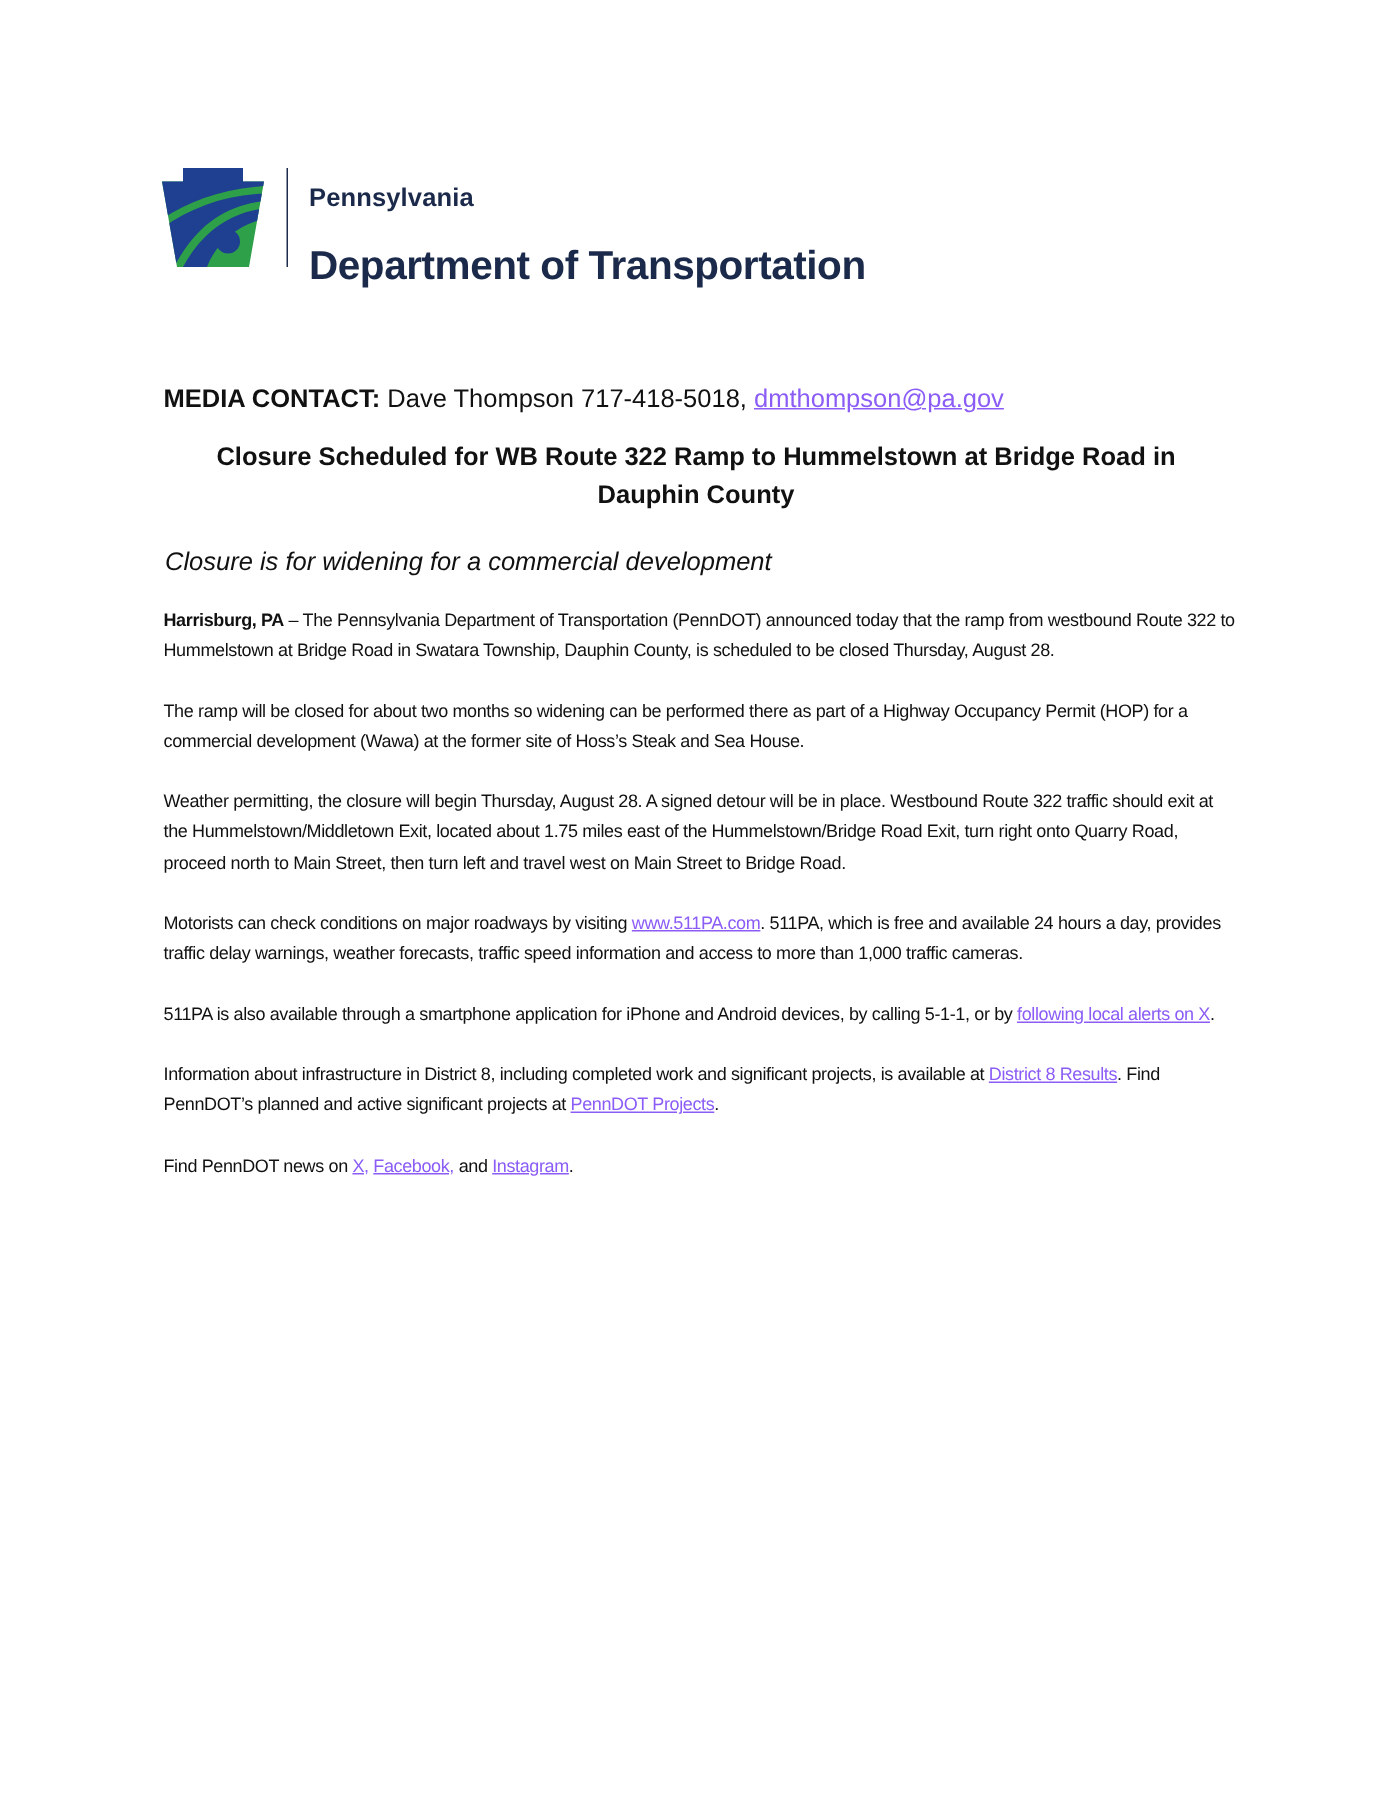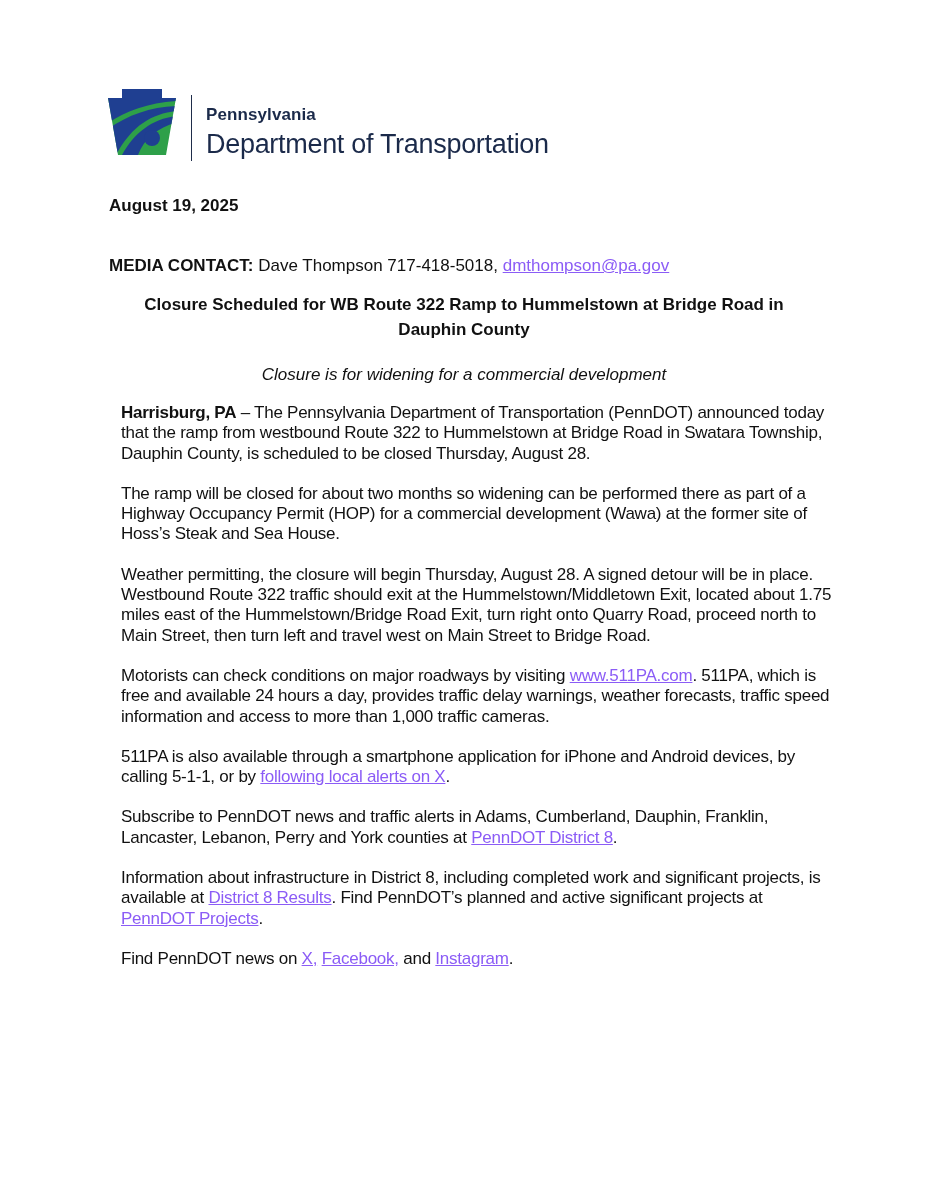--- a/index.html
+++ b/index.html
@@ -1,37 +1,37 @@
 <!DOCTYPE html>
 <html><head>
   <meta charset="utf-8">
   <style>
     html, body { margin: 0; padding: 0; background: #ffffff; }
     body {
       width: 927px; height: 1200px; position: relative; overflow: hidden;
       font-family: "Liberation Sans", sans-serif; color: #111111;
     }
-    .logo { position: absolute; left: 108px; top: 95px; height: 54px; display: flex; align-items: center; }
+    .logo { position: absolute; left: 108px; top: 112px; height: 54px; display: flex; align-items: flex-start; }
     .keystone { width: 68px; height: 66px; }
     .logo-divider { position: absolute; left: 83px; top: 0; width: 1px; height: 66px; background: #1f2d4a; }
     .logo-text { position: absolute; left: 98px; top: 10px; white-space: nowrap; color: #1b2a4a; }
     .logo-small { font-size: 17px; font-weight: bold; letter-spacing: 0.1px; line-height: 20px; }
-    .logo-big { font-size: 27px; font-weight: normal; line-height: 30px; letter-spacing: -0.3px; margin-top: 4px; }
+    .logo-big { font-size: 27px; font-weight: bold; line-height: 30px; letter-spacing: -0.3px; margin-top: 20px; }
 
     .release { position: absolute; left: 109px; top: 195px; font-size: 17px; font-weight: bold; line-height: 21px; }
     .contact { position: absolute; left: 109px; top: 255px; font-size: 17px; line-height: 21px; }
     .contact b { font-weight: bold; }
     a, .link { color: #8b5cf6; text-decoration: underline; }
 
     .headline { position: absolute; left: 110px; width: 708px; top: 292px; text-align: center;
       font-size: 17px; font-weight: bold; line-height: 25px; }
-    .subhead { position: absolute; left: 110px; width: 708px; top: 364px; text-align: center;
+    .subhead { position: absolute; left: 110px; width: 708px; top: 364px; text-align: left;
       font-size: 17px; font-style: italic; line-height: 21px; }
 
-    .body { position: absolute; left: 109px; top: 403px; width: 718px; font-size: 17px; line-height: 20.3px; margin-left: 12px; }
+    .body { position: absolute; left: 109px; top: 403px; width: 718px; font-size: 12px; line-height: 20.3px; }
     .body p { margin: 0 0 20px 0; letter-spacing: -0.25px; }
     .body p b { font-weight: bold; }
   </style>
 </head>
 <body>
 
 <div class="logo">
   <svg class="keystone" viewBox="0 0 68 66">
     <defs>
       <clipPath id="ks">
@@ -47,32 +47,30 @@
     </g>
   </svg>
   <div class="logo-divider"></div>
   <div class="logo-text">
     <div class="logo-small">Pennsylvania</div>
     <div class="logo-big">Department of Transportation</div>
   </div>
 </div>
 
 <div class="release">
-  <div>August 19, 2025</div>
 </div>
 
 <div class="contact">
   <b>MEDIA CONTACT:</b><span> Dave Thompson 717-418-5018, </span><a>dmthompson@pa.gov</a>
 </div>
 
 <div class="headline">Closure Scheduled for WB Route 322 Ramp to Hummelstown at Bridge Road in Dauphin County</div>
 <div class="subhead">Closure is for widening for a commercial development</div>
 
 <div class="body">
   <p><b>Harrisburg, PA</b><span> – The Pennsylvania Department of Transportation (PennDOT) announced today that the ramp from westbound Route 322 to Hummelstown at Bridge Road in Swatara Township, Dauphin County, is scheduled to be closed Thursday, August 28.</span></p>
   <p>The ramp will be closed for about two months so widening can be performed there as part of a Highway Occupancy Permit (HOP) for a commercial development (Wawa) at the former site of Hoss’s Steak and Sea House.</p>
   <p>Weather permitting, the closure will begin Thursday, August 28. A signed detour will be in place. Westbound Route 322 traffic should exit at the Hummelstown/Middletown Exit, located about 1.75 miles east of the Hummelstown/Bridge Road Exit, turn right onto Quarry Road, proceed north to Main Street, then turn left and travel west on Main Street to Bridge Road.</p>
   <p><span>Motorists can check conditions on major roadways by visiting </span><a>www.511PA.com</a><span>. 511PA, which is free and available 24 hours a day, provides traffic delay warnings, weather forecasts, traffic speed information and access to more than 1,000 traffic cameras.</span></p>
   <p><span>511PA is also available through a smartphone application for iPhone and Android devices, by calling 5-1-1, or by </span><a>following local alerts on X</a><span>.</span></p>
-  <p><span>Subscribe to PennDOT news and traffic alerts in Adams, Cumberland, Dauphin, Franklin, Lancaster, Lebanon, Perry and York counties at </span><a>PennDOT District 8</a><span>.</span></p>
   <p><span>Information about infrastructure in District 8, including completed work and significant projects, is available at </span><a>District 8 Results</a><span>. Find PennDOT’s planned and active significant projects at </span><a>PennDOT Projects</a><span>.</span></p>
   <p><span>Find PennDOT news on </span><a>X,</a><span> </span><a>Facebook,</a><span> and </span><a>Instagram</a><span>.</span></p>
 </div>
 
 </body></html>

